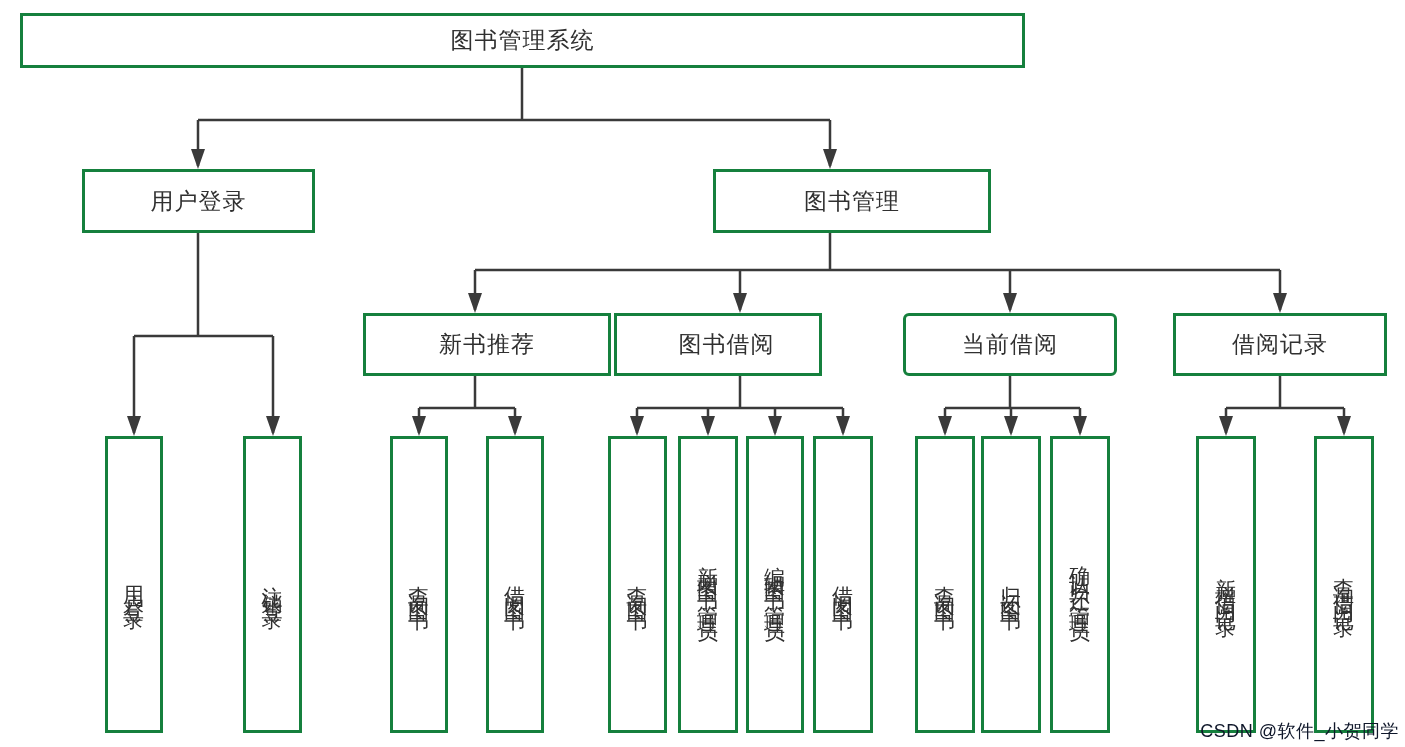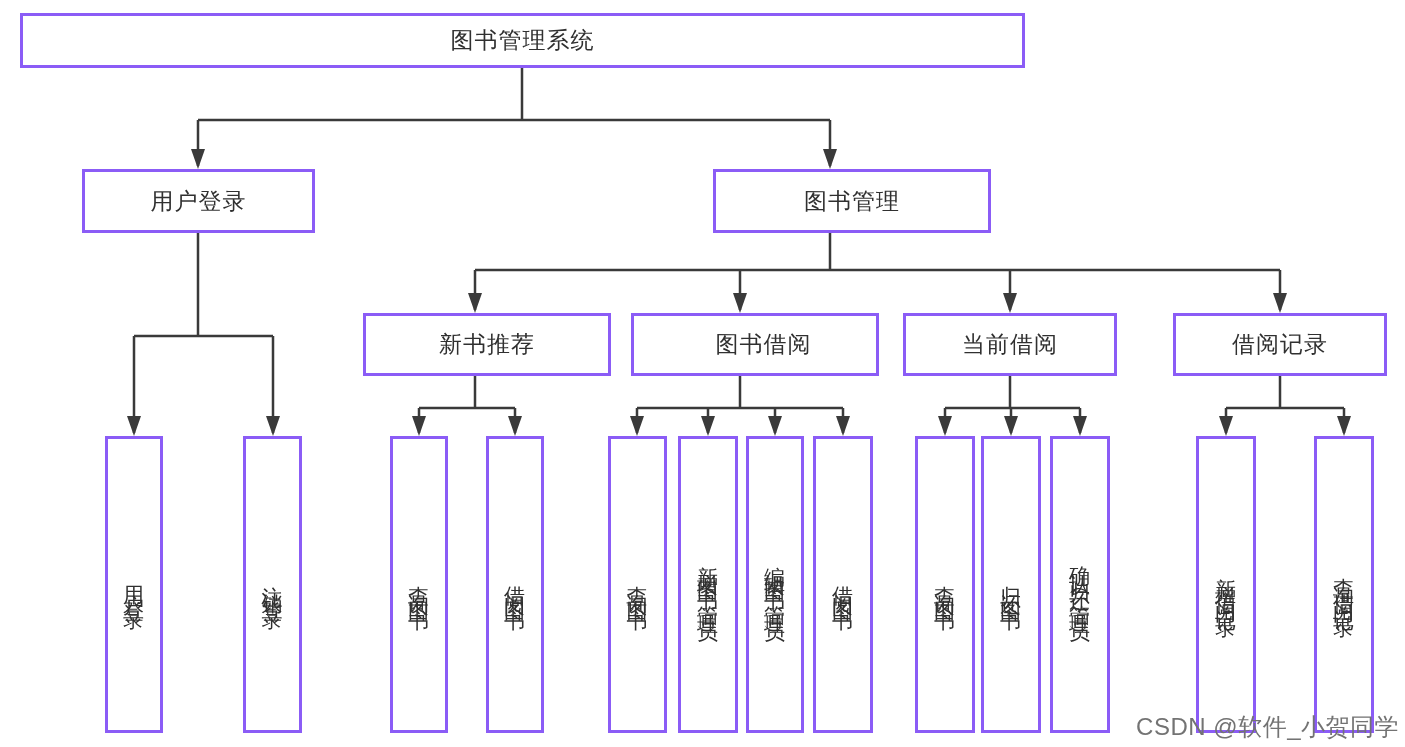--- a/index.html
+++ b/index.html
@@ -7,21 +7,21 @@
     position: relative;
     width: 1405px; height: 747px;
     background: #ffffff;
     overflow: hidden;
     font-family: "Liberation Sans", "DejaVu Sans", sans-serif;
   }
   .wires { position: absolute; left: 0; top: 0; z-index: 0; }
   .box {
     position: absolute;
     box-sizing: border-box;
-    border: 3px solid #8b5cf6;
+    border: 3px solid #15803d;
     background: #ffffff;
     display: flex;
     align-items: center;
     justify-content: center;
     color: #303030;
     z-index: 1;
   }
   .box.h span { font-size: 23px; letter-spacing: 1px; white-space: nowrap; }
   .box.v span {
     writing-mode: vertical-rl;
@@ -29,43 +29,43 @@
     font-size: 21px;
     letter-spacing: 8px;
     line-height: 1;
     white-space: nowrap;
   }
   
   .n-root      { left: 20px;   top: 13px;  width: 1005px; height: 55px; }
   .n-login     { left: 82px;   top: 169px; width: 233px;  height: 64px; }
   .n-bookmgmt  { left: 713px;  top: 169px; width: 278px;  height: 64px; }
   .n-newbook   { left: 363px;  top: 313px; width: 248px;  height: 63px; }
-  .n-borrow    { left: 631px;  top: 313px; width: 248px;  height: 63px; padding-left: 17px; }
-  .n-current   { left: 903px;  top: 313px; width: 214px;  height: 63px; }
+  .n-borrow    { left: 614px;  top: 313px; width: 208px;  height: 63px; padding-left: 17px; }
+  .n-current   { left: 903px;  top: 313px; width: 214px;  height: 63px; border-radius: 6px; }
   .n-records   { left: 1173px; top: 313px; width: 214px;  height: 63px; }
   .lf          { top: 436px; height: 297px; }
   .lf-login1   { left: 105px;  width: 58px; }
   .lf-login2   { left: 243px;  width: 59px; }
   .lf-nb1      { left: 390px;  width: 58px; }
   .lf-nb2      { left: 486px;  width: 58px; }
   .lf-bw1      { left: 608px;  width: 59px; }
   .lf-bw2      { left: 678px;  width: 60px; }
   .lf-bw3      { left: 746px;  width: 58px; }
   .lf-bw4      { left: 813px;  width: 60px; }
   .lf-cu1      { left: 915px;  width: 60px; }
   .lf-cu2      { left: 981px;  width: 60px; }
   .lf-cu3      { left: 1050px; width: 60px; }
   .lf-re1      { left: 1196px; width: 60px; }
   .lf-re2      { left: 1314px; width: 60px; }
   .watermark {
     position: absolute;
     right: 6px; bottom: 4px;
     z-index: 3;
-    font-size: 24px;
-    color: #737373;
+    font-size: 18px;
+    color: #0f172a;
     letter-spacing: 0.5px;
     white-space: nowrap;
   }
 </style>
 </head>
 <body>
 
 <div class="canvas">
 
   <svg class="wires" width="1405" height="747" viewBox="0 0 1405 747">

